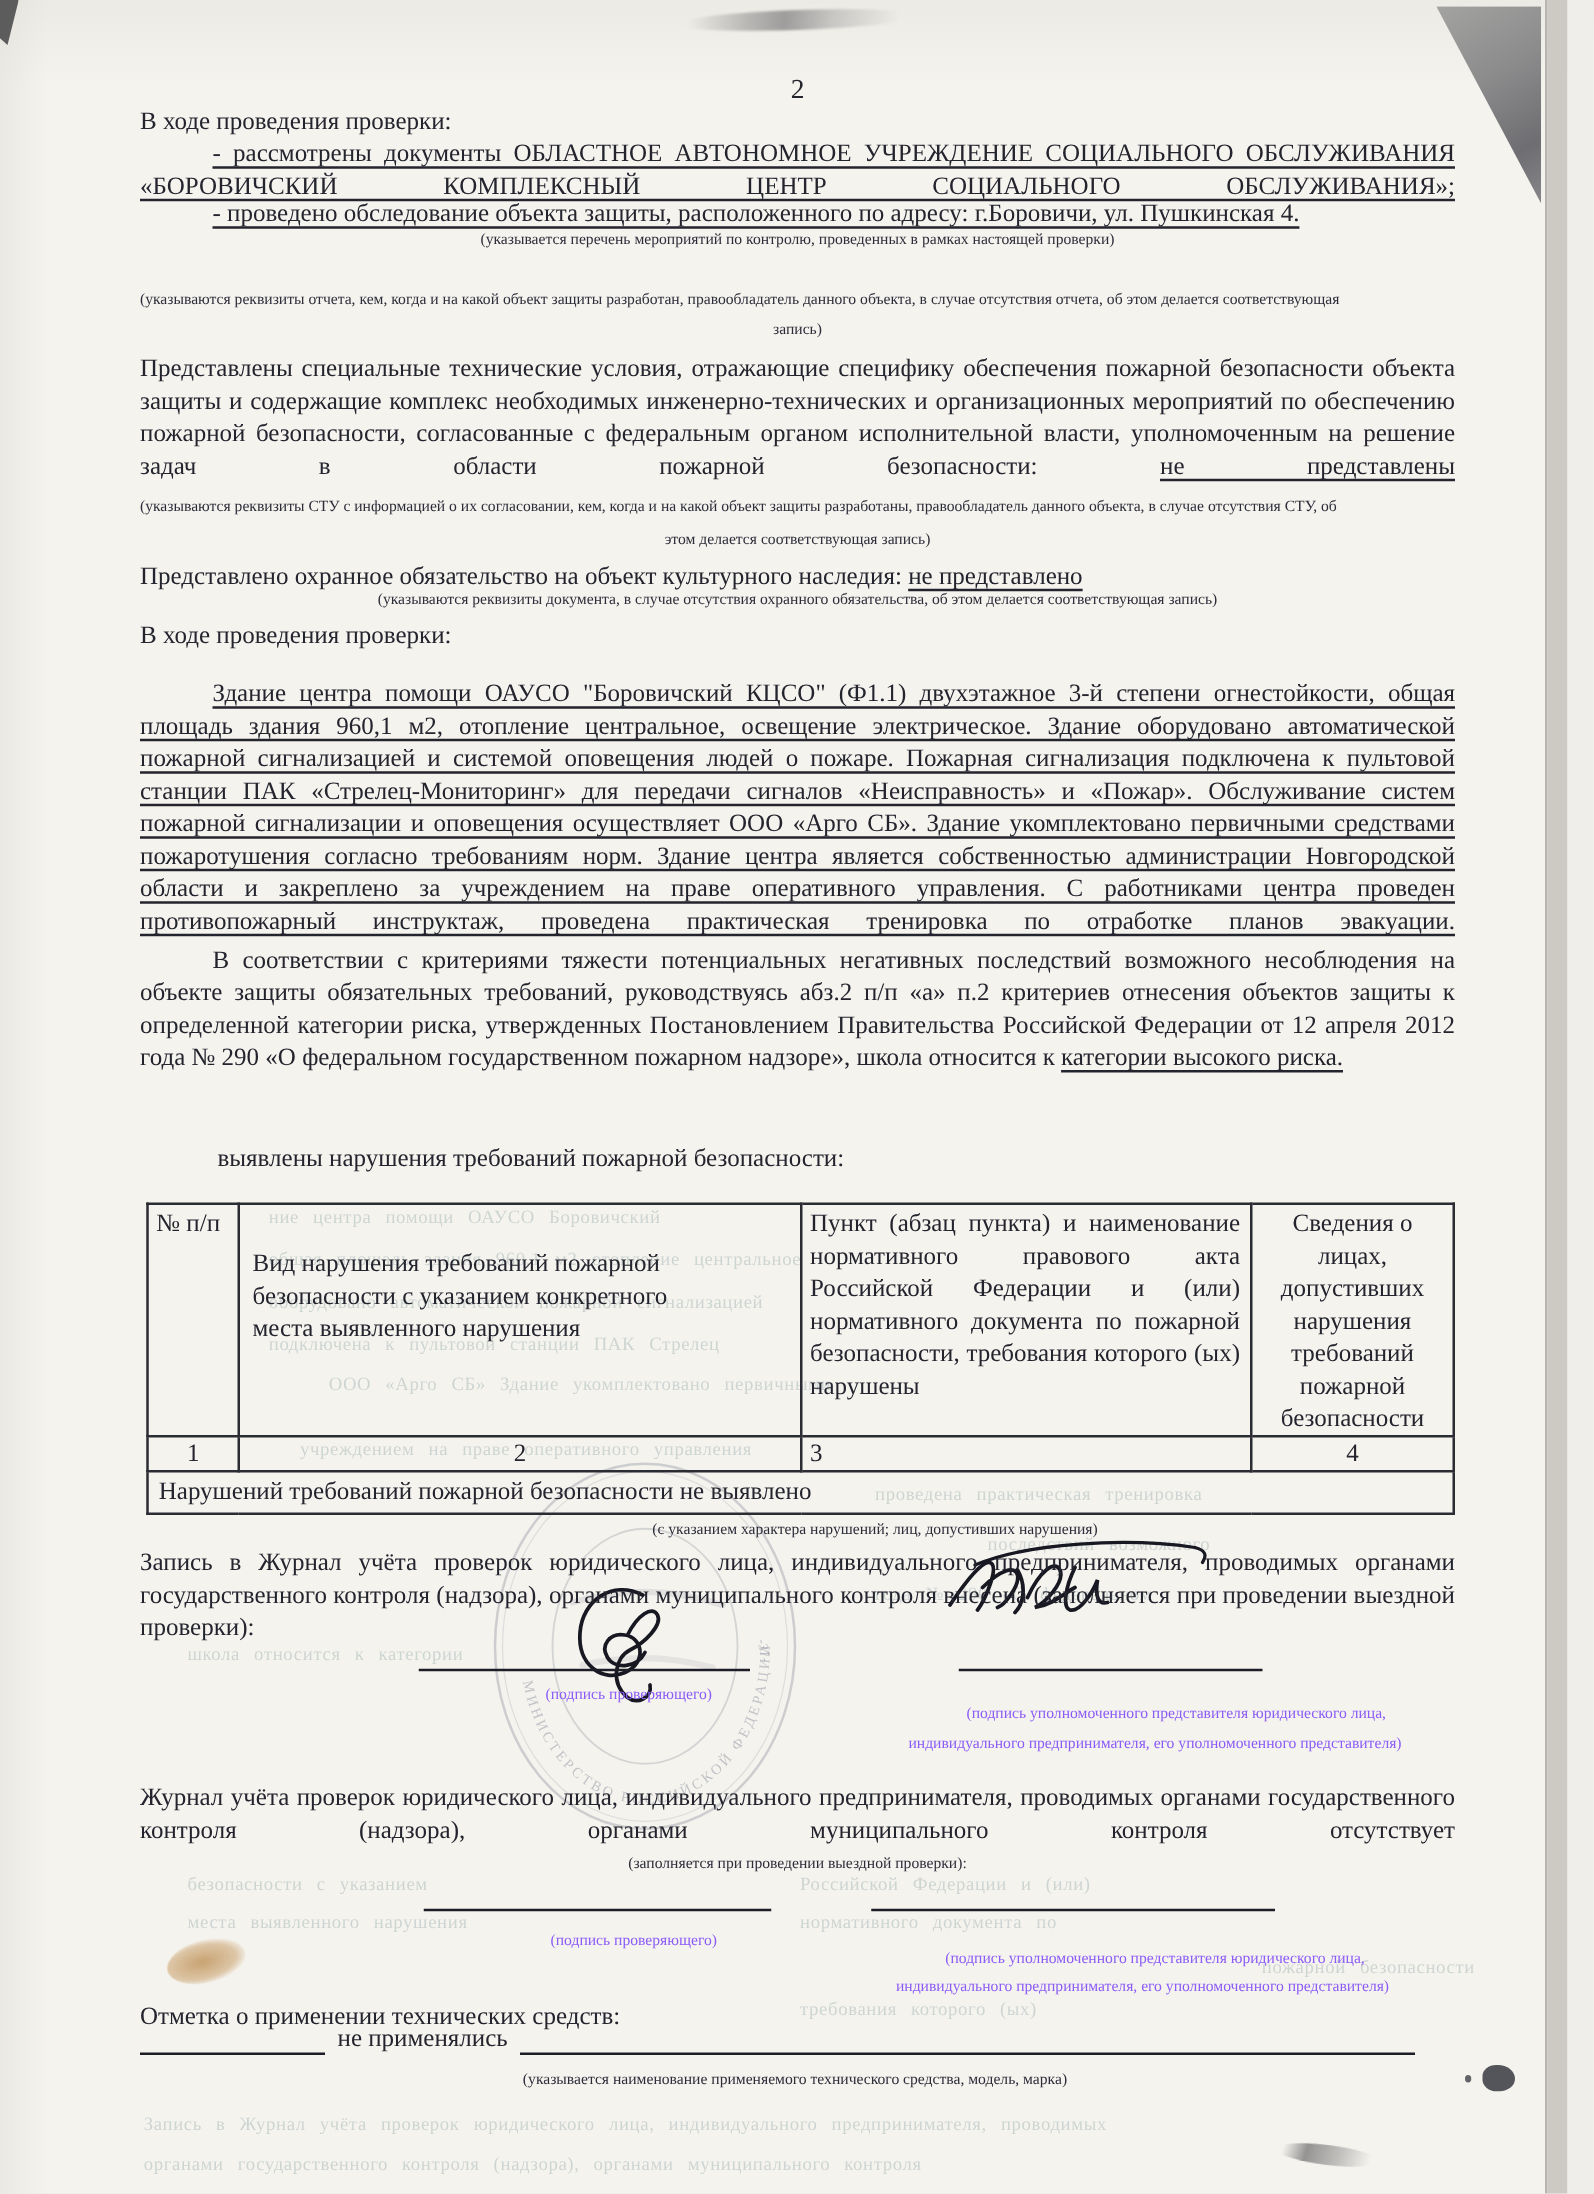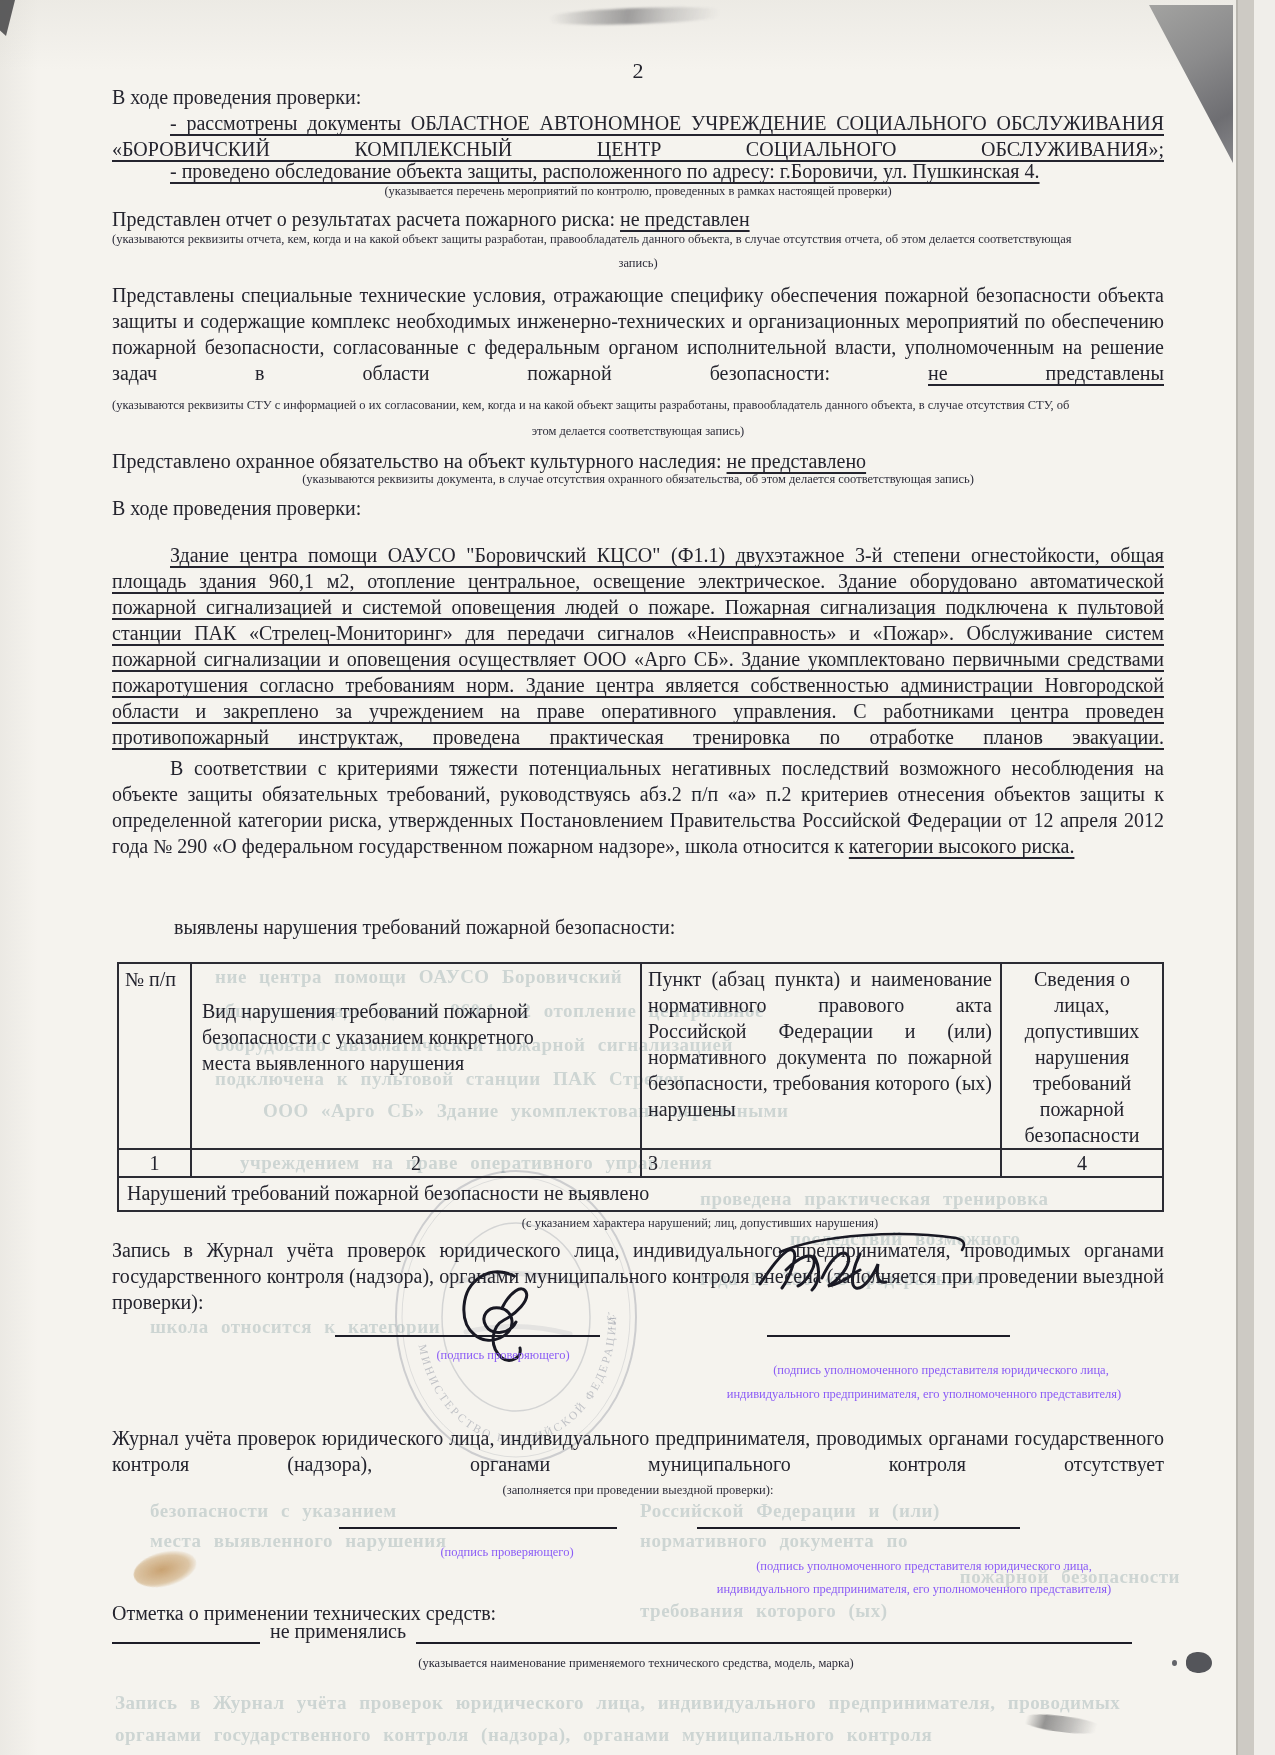--- a/index.html
+++ b/index.html
@@ -26,22 +26,22 @@
   td.h2{padding:34px 72px 0 10px;}
   td.h3{padding:2px 8px 0 6px;text-align:justify;text-align-last:justify;}
   td.h4{padding:2px 6px 0 6px;text-align:center;}
   td.numcell{text-align:center;height:26px;padding:0;}
   td.numcell.left{text-align:left;padding-left:6px;}
   td.result{padding:2px 6px 4px 8px;border-bottom-width:3px;}
   
   .sigline{position:absolute;border-top:2px solid #1d1d27;height:0;}
   .cap{position:absolute;font-size:12.5px;line-height:15px;text-align:center;color:#8b5cf6;}
   
-  .bleed{position:absolute;color:#5e8187;opacity:.26;font-size:19px;white-space:nowrap;overflow:hidden;
-         filter:blur(.5px);letter-spacing:.5px;word-spacing:7px;font-family:"Liberation Serif",serif;font-weight:bold;}
+  .bleed{position:absolute;color:#5e8187;opacity:.26;font-size:15px;white-space:nowrap;overflow:hidden;
+         filter:blur(.5px);letter-spacing:.5px;word-spacing:7px;font-family:"Liberation Serif",serif;}
   .corner-fold{position:absolute;left:1149px;top:5px;width:84px;height:158px;
          clip-path:polygon(0 0,100% 0,100% 100%);
          background:linear-gradient(150deg,#a3a3a1 0%,#8b8b8c 40%,#6e6e72 75%,#87878a 100%);}
   .right-line{position:absolute;left:1236px;top:0;width:2px;height:1755px;background:#b8b5ae;}
   .right-shadow{position:absolute;left:1238px;top:0;width:16px;height:1755px;background:#cdcac4;}
   .right-white{position:absolute;left:1254px;top:0;width:21px;height:1755px;background:#f0eeea;}
   .smudge-top{position:absolute;left:540px;top:8px;width:195px;height:16px;transform:rotate(-2deg);
          background:linear-gradient(95deg,transparent 5%,rgba(60,60,65,.30) 30%,rgba(60,60,65,.45) 45%,rgba(90,90,95,.25) 65%,transparent 92%);
          filter:blur(1px);border-radius:50%;}
   .corner-mark{position:absolute;left:0;top:0;width:15px;height:36px;background:#3a3a3c;
@@ -108,21 +108,20 @@
     <div class="blk center pagenum" style="top:0px;">2</div>
 
     <div class="blk" style="top:26px;">В ходе проведения проверки:</div>
 
     <div class="blk just-all ind" style="top:52px;"><u>- рассмотрены документы ОБЛАСТНОЕ АВТОНОМНОЕ УЧРЕЖДЕНИЕ СОЦИАЛЬНОГО ОБСЛУЖИВАНИЯ «БОРОВИЧСКИЙ КОМПЛЕКСНЫЙ ЦЕНТР СОЦИАЛЬНОГО ОБСЛУЖИВАНИЯ»;</u></div>
 
     <div class="blk ind" style="top:100px;"><u>- проведено обследование объекта защиты, расположенного по адресу: г.Боровичи, ул. Пушкинская 4.</u></div>
 
     <div class="blk note center" style="top:126px;">(указывается перечень мероприятий по контролю, проведенных в рамках настоящей проверки)</div>
 
-    <div class="blk" style="top:148px;"><span>Представлен отчет о результатах расчета пожарного риска: </span><u>не представлен</u></div>
 
     <div class="blk note nowrap" style="top:174px;">(указываются реквизиты отчета, кем, когда и на какой объект защиты разработан, правообладатель данного объекта, в случае отсутствия отчета, об этом делается соответствующая</div>
     <div class="blk note center" style="top:198px;">запись)</div>
 
     <div class="blk just-all" style="top:224px;"><span>Представлены специальные технические условия, отражающие специфику обеспечения пожарной безопасности объекта защиты и содержащие комплекс необходимых инженерно-технических и организационных мероприятий по обеспечению пожарной безопасности, согласованные с федеральным органом исполнительной власти, уполномоченным на решение задач в области пожарной безопасности: </span><u>не представлены</u></div>
 
     <div class="blk note nowrap" style="top:340px;">(указываются реквизиты СТУ с информацией о их согласовании, кем, когда и на какой объект защиты разработаны, правообладатель данного объекта, в случае отсутствия СТУ, об</div>
     <div class="blk note center" style="top:366px;">этом делается соответствующая запись)</div>
 
     <div class="blk" style="top:390px;"><span>Представлено охранное обязательство на объект культурного наследия: </span><u>не представлено</u></div>

